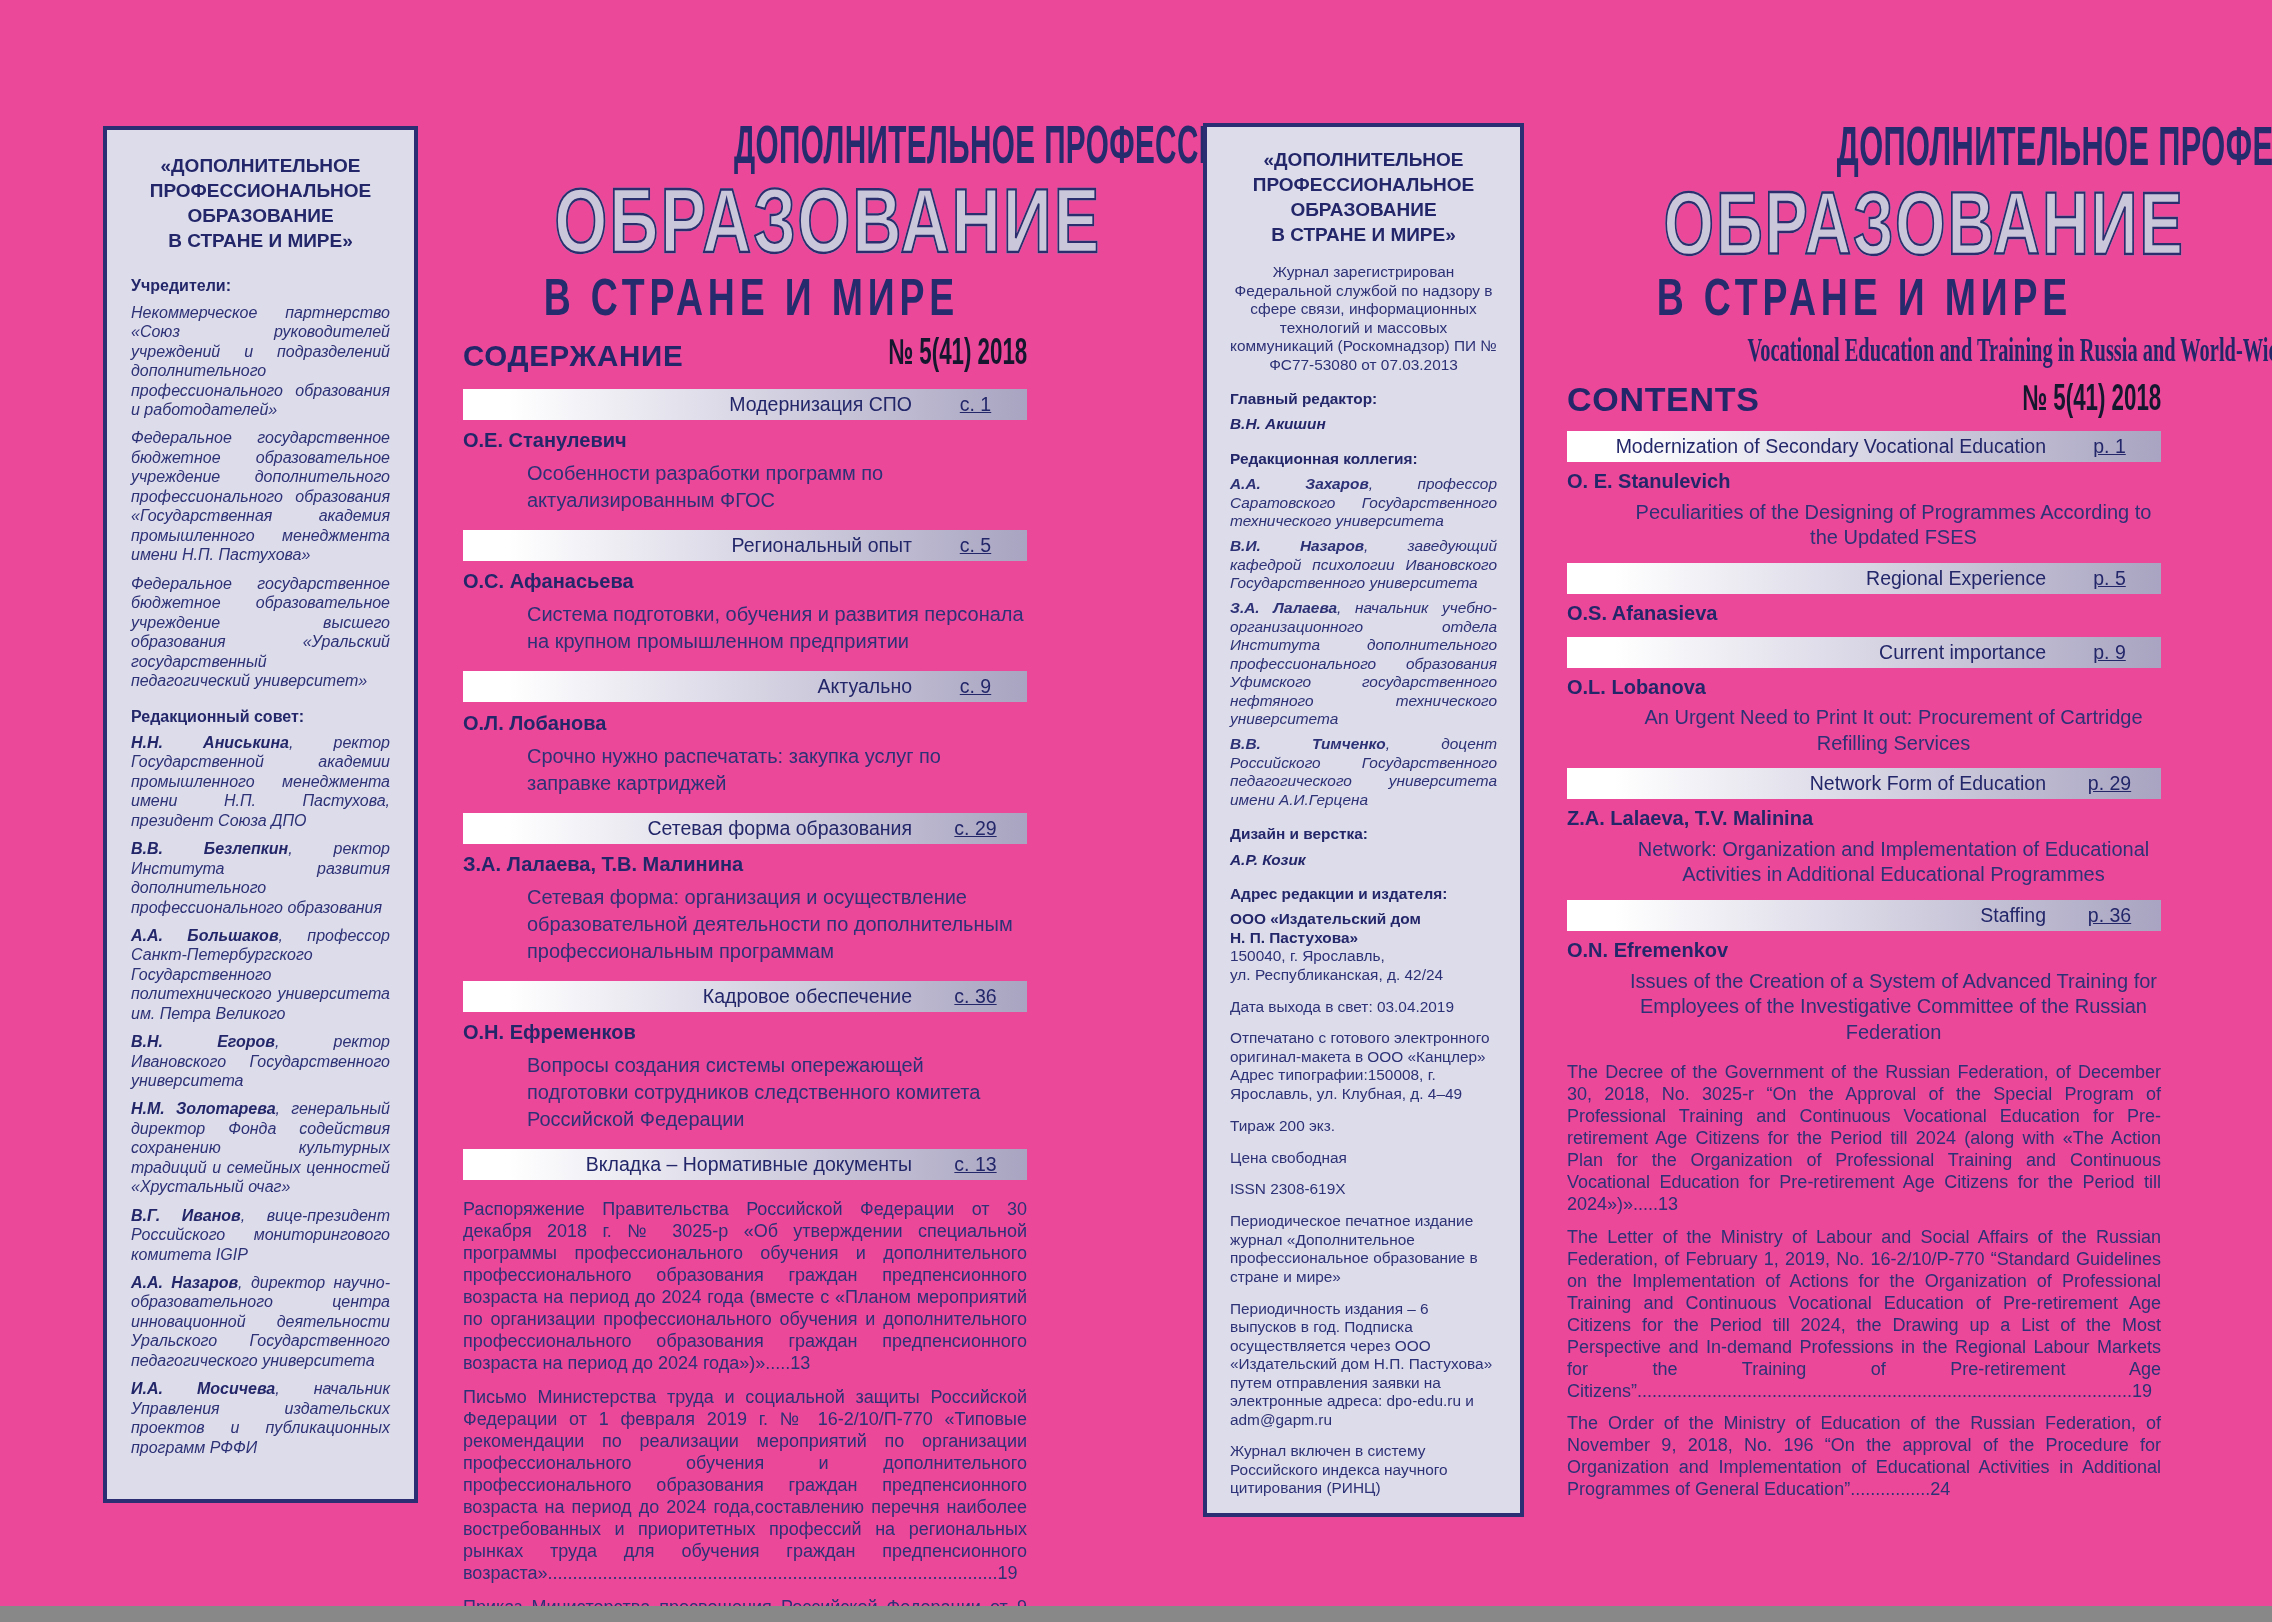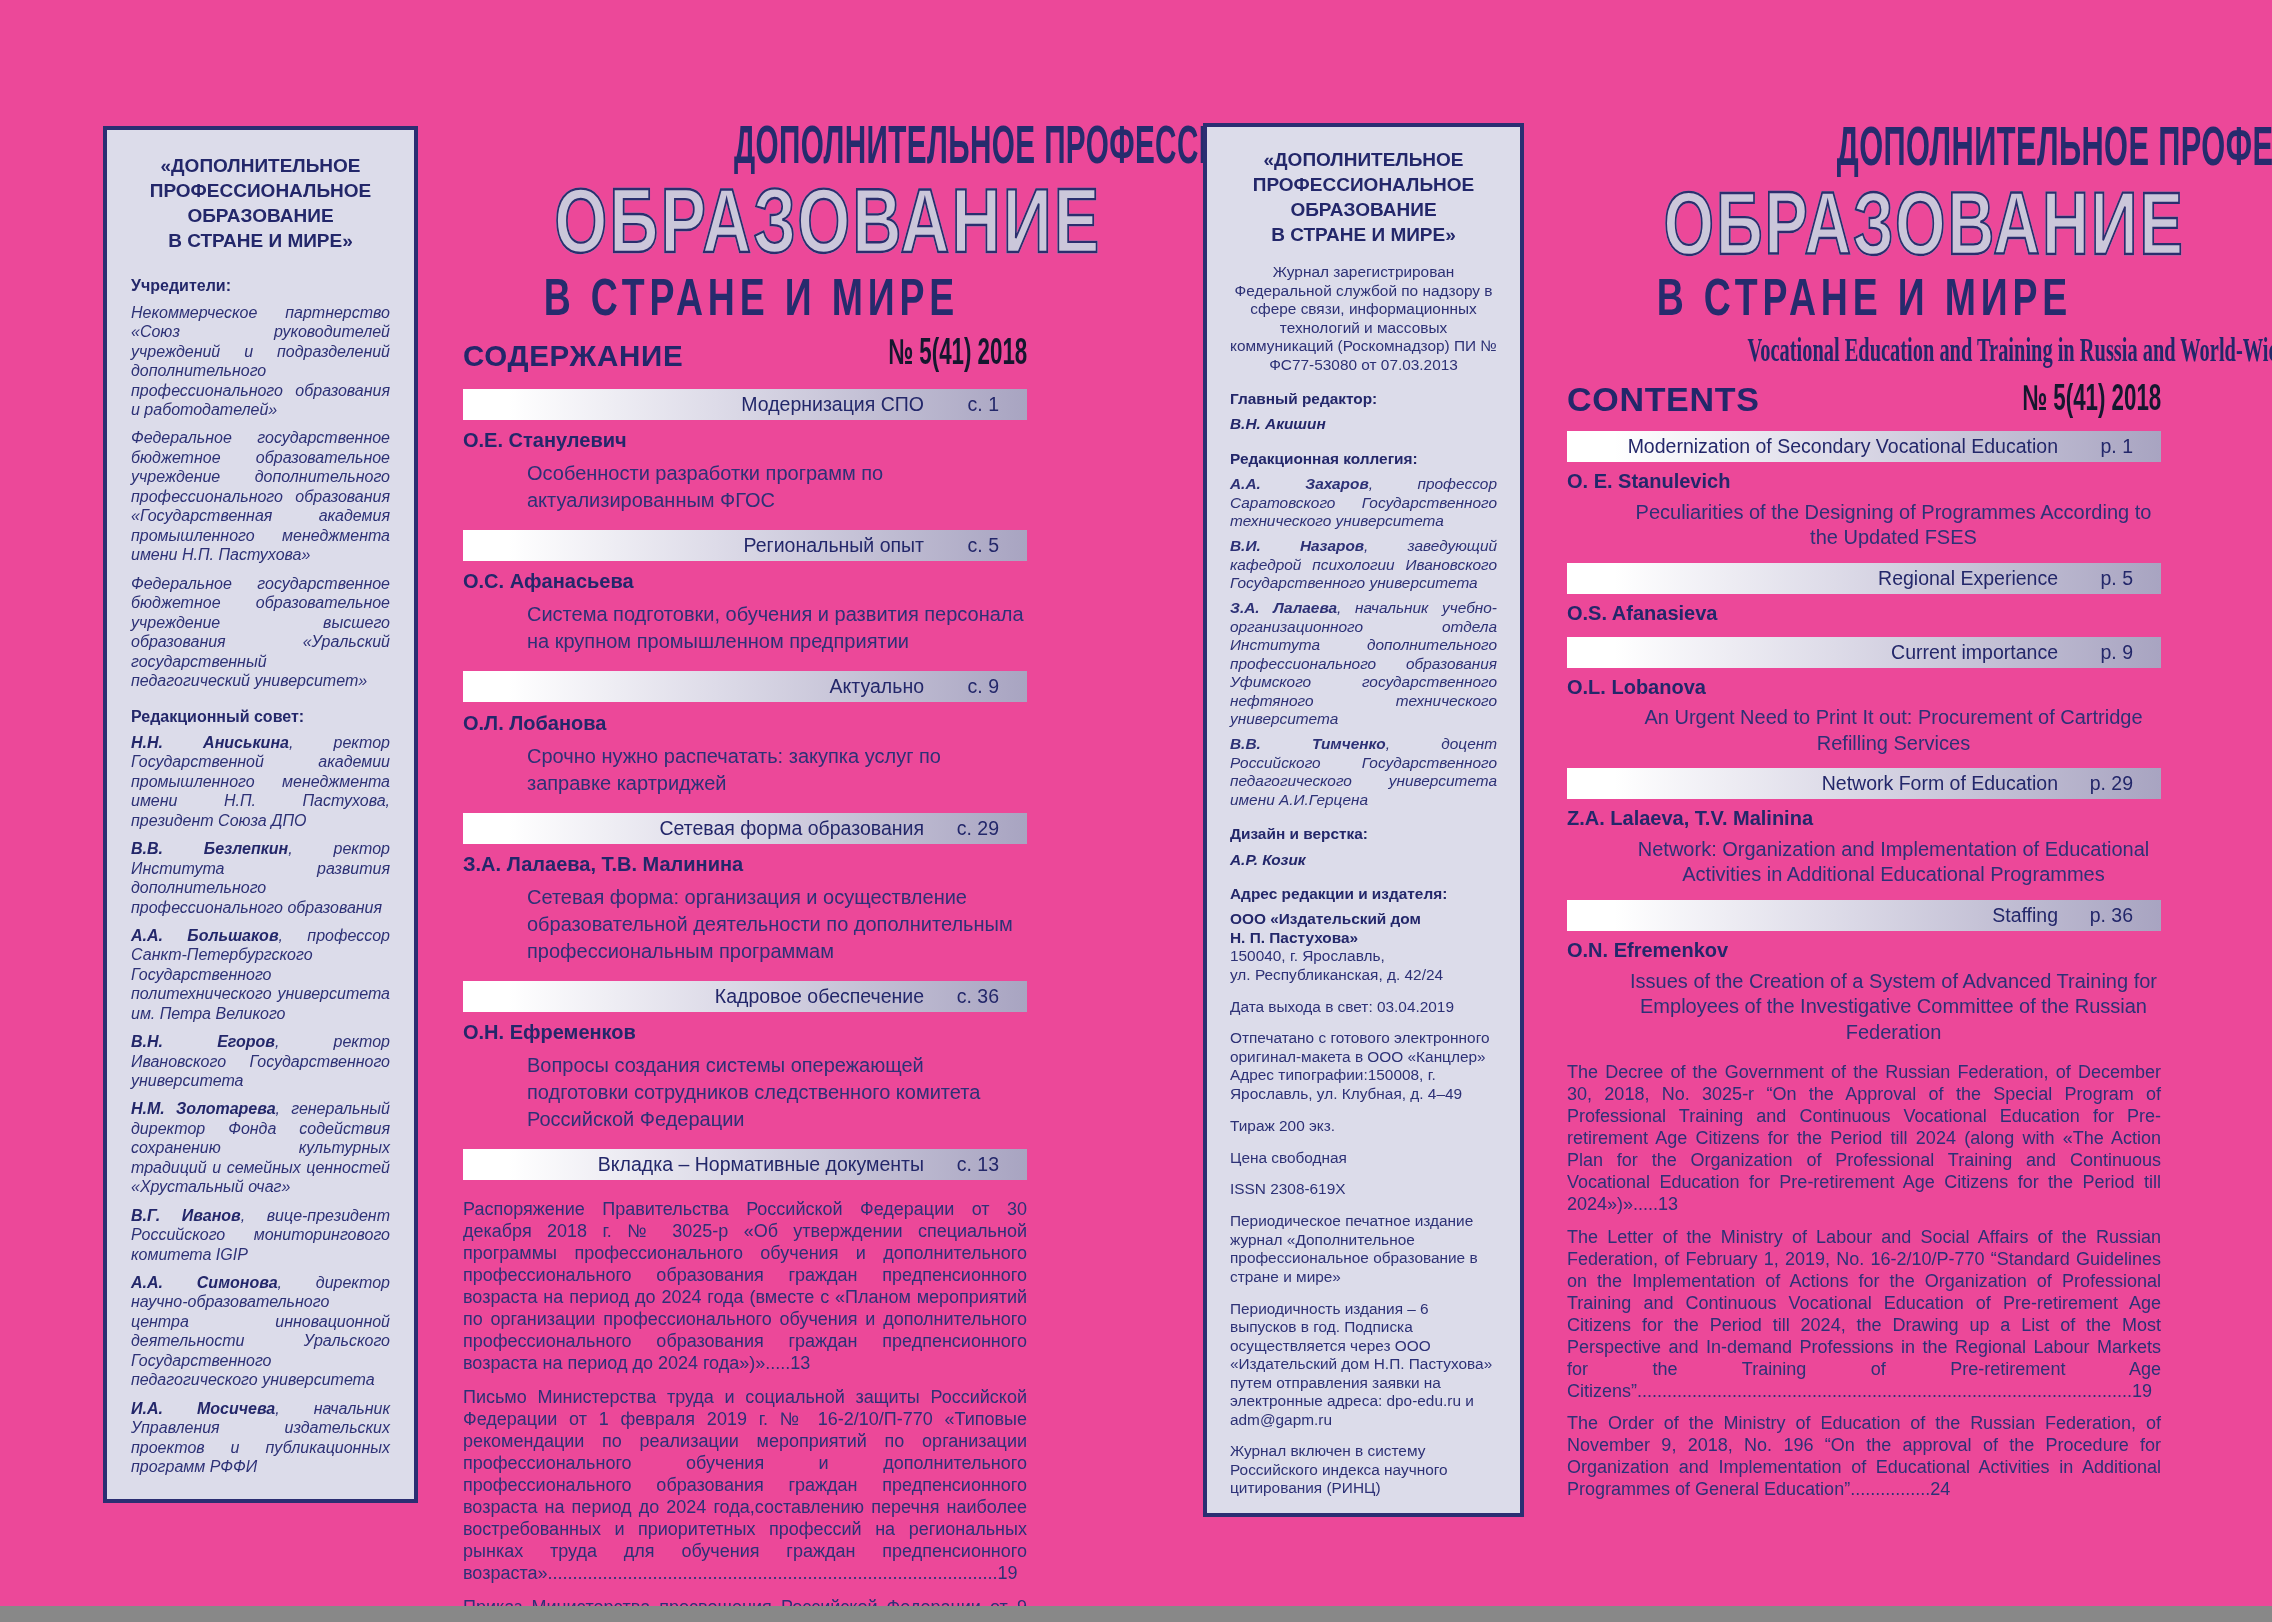--- a/index.html
+++ b/index.html
@@ -56,21 +56,21 @@
   .contents-label{font-size:29.5px;font-weight:bold;letter-spacing:0.7px;color:var(--navy-dark);}
   #toc-en .contents-label{font-size:34px;}
   .issue .cx{font-size:36px;font-weight:bold;transform:scaleX(0.62);transform-origin:100% 50%;color:#15172e;}
   
   .bar{
     height:31px;margin-top:16px;display:flex;justify-content:flex-end;align-items:center;
     background:linear-gradient(90deg,#ffffff 0%,#ffffff 8%,#dddbe8 45%,var(--bar-end) 100%);
     font-size:19.5px;color:var(--navy-dark);
   }
   #toc-en .bar{margin-top:12px;}
-  .bar-page{width:47px;text-align:right;margin-left:28px;margin-right:28px;}
+  .bar-page{width:47px;text-align:center;margin-left:40px;margin-right:28px;text-decoration:underline;}
   .authors{margin-top:9.4px;font-weight:bold;font-size:20px;color:var(--navy-dark);}
   #toc-en .authors{margin-top:8px;}
   .title{margin:8px 0 0 64px;font-size:20px;line-height:27px;}
   #toc-en .title{margin:6.7px 0 0 59px;line-height:25.5px;text-align:center;}
   .docs{margin-top:17.5px;}
   #toc-en .docs{margin-top:16px;}
   .docs p{margin:0 0 12px;font-size:18px;line-height:22px;text-align:justify;}
   #toc-en .docs p{margin-bottom:10.7px;}
 </style>
 </head>
@@ -89,21 +89,21 @@
     <p class="founder">Некоммерческое партнерство «Союз руководителей учреждений и подразделений дополнительного профессионального образования и работодателей»</p>
     <p class="founder">Федеральное государственное бюджетное образовательное учреждение дополнительного профессионального образования «Государственная академия промышленного менеджмента имени Н.П. Пастухова»</p>
     <p class="founder">Федеральное государственное бюджетное образовательное учреждение высшего образования «Уральский государственный педагогический университет»</p>
     <div class="lbl">Редакционный совет:</div>
     <p class="member"><b>Н.Н. Аниськина</b><span>, ректор Государственной академии промышленного менеджмента имени Н.П. Пастухова, президент Союза ДПО</span></p>
     <p class="member"><b>В.В. Безлепкин</b><span>, ректор Института развития дополнительного профессионального образования</span></p>
     <p class="member"><b>А.А. Большаков</b><span>, профессор Санкт-Петербургского Государственного политехнического университета им. Петра Великого</span></p>
     <p class="member"><b>В.Н. Егоров</b><span>, ректор Ивановского Государственного университета</span></p>
     <p class="member"><b>Н.М. Золотарева</b><span>, генеральный директор Фонда содействия сохранению культурных традиций и семейных ценностей «Хрустальный очаг»</span></p>
     <p class="member"><b>В.Г. Иванов</b><span>, вице-президент Российского мониторингового комитета IGIP</span></p>
-    <p class="member"><b>А.А. Симонова</b><span>, директор научно-образовательного центра инновационной деятельности Уральского Государственного педагогического университета</span></p>
+    <p class="member"><b>А.А. Назаров</b><span>, директор научно-образовательного центра инновационной деятельности Уральского Государственного педагогического университета</span></p>
     <p class="member"><b>И.А. Мосичева</b><span>, начальник Управления издательских проектов и публикационных программ РФФИ</span></p>
 
   </div>
 
   <div class="col" id="toc-ru">
     <div class="logo">
       <div class="logo-line1"><span class="cx">ДОПОЛНИТЕЛЬНОЕ ПРОФЕССИОНАЛЬНОЕ</span></div>
       <div class="logo-big"><span class="cx">ОБРАЗОВАНИЕ</span></div>
       <div class="logo-line3"><span class="cx">В СТРАНЕ И МИРЕ</span></div>
     </div>

